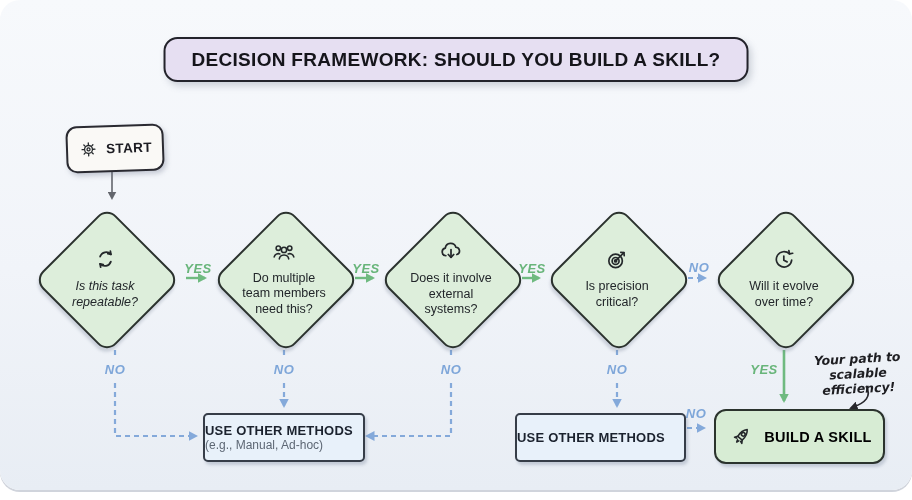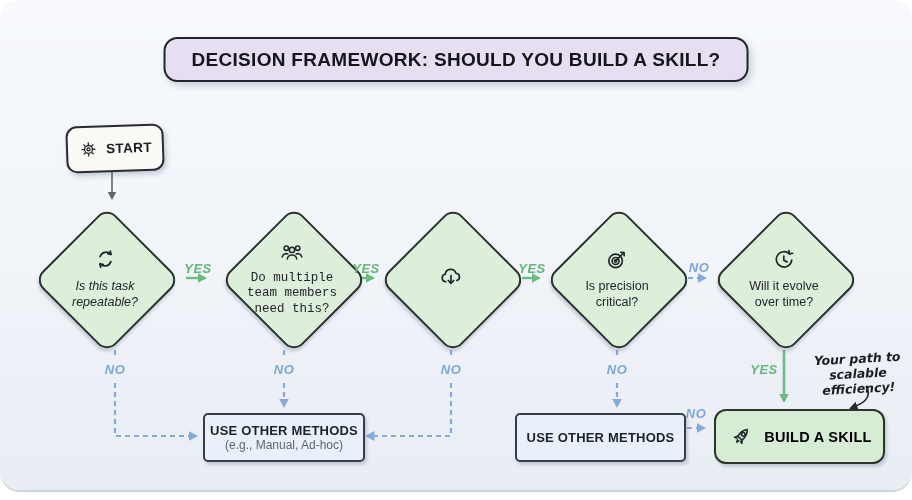--- a/index.html
+++ b/index.html
@@ -20,21 +20,21 @@
   .dwrap{position:absolute;width:140px;height:140px;}
   .dshape{position:absolute;left:20px;top:20px;width:100px;height:100px;
     background:#ddeedb;border:2.5px solid #2b322e;border-radius:13px;
     transform:rotate(45deg);box-shadow:2px 3px 3px rgba(110,122,145,.28);}
   .d-inner{position:absolute;inset:0;display:flex;flex-direction:column;
     align-items:center;justify-content:center;gap:4px;text-align:center;}
   .q{font-size:12.5px;line-height:1.25;color:#22262a;white-space:pre-line;font-weight:500;}
   .lbl{position:absolute;transform:translateX(-50%);font-size:13px;font-weight:800;letter-spacing:.5px;font-style:italic;}
   .lbl.yes{color:#68b57a;}
   .lbl.no{color:#7ea6d9;}
-  .obox{position:absolute;display:flex;flex-direction:column;align-items:center;justify-content:center;
+  .obox{position:absolute;display:flex;flex-direction:column;align-items:flex-start;justify-content:center;
     background:#e8f1fa;border:2.5px solid #363d48;border-radius:5px;
     box-shadow:2px 3px 3px rgba(110,122,145,.30);}
   .obox .t{font-size:13px;font-weight:800;color:#1b222e;letter-spacing:.2px;}
   .obox .s{font-size:12px;color:#5d6774;margin-top:0;}
   .build-box{position:absolute;left:714px;top:409px;width:167px;height:51px;
     background:#d7ecd4;border:2.5px solid #2b332d;border-radius:12px;
     display:flex;align-items:center;justify-content:center;gap:9px;
     box-shadow:2px 3px 3px rgba(110,122,145,.30);}
   .build-box span{font-size:14.5px;font-weight:800;color:#000000;letter-spacing:.3px;}
   .ann{position:absolute;left:799px;top:351px;width:118px;text-align:center;
@@ -103,21 +103,21 @@
           <path d="M10.3 12.3 A6.8 6.8 0 0 1 21.8 9.9"></path>
             <polyline points="18.4,9.2 21.8,9.9 21.2,6.5"></polyline>
           <path d="M21.7 17.7 A6.8 6.8 0 0 1 10.2 20.1"></path>
             <polyline points="13.6,20.8 10.2,20.1 10.8,23.5"></polyline>
         </svg>
         <div class="q">Is this task
 repeatable?</div>
       </div>
     </div>
 
-    <div class="dwrap" style="left:222px;top:208px;font-family:Liberation Mono, monospace;">
+    <div class="dwrap" style="left:214px;top:208px;">
       <div class="dshape"></div>
       <div class="d-inner">
         <svg class="icon" width="34" height="28" viewBox="0 0 32 32" fill="none" stroke="#24282b" stroke-width="1.8" stroke-linecap="round" stroke-linejoin="round">
           <circle cx="9.5" cy="10.5" r="2.5"></circle>
             <circle cx="22.5" cy="10.5" r="2.5"></circle>
             <circle cx="16" cy="12.5" r="3"></circle>
           <path d="M4.8 20.5 a4.8 4.8 0 0 1 6.4 -3.4"></path>
             <path d="M20.8 17.1 a4.8 4.8 0 0 1 6.4 3.4"></path>
           <path d="M10.6 22.8 a5.5 5.5 0 0 1 10.8 0"></path>
         </svg>
@@ -128,20 +128,23 @@
     </div>
 
     <div class="dwrap" style="left:381px;top:208px;">
       <div class="dshape"></div>
       <div class="d-inner">
         <svg class="icon" width="34" height="29" viewBox="0 0 32 32" fill="none" stroke="#24282b" stroke-width="1.9" stroke-linecap="round" stroke-linejoin="round">
           <path d="M10.4 19.6 a4.3 4.3 0 0 1 -0.7 -8.5 a6 6 0 0 1 11.7 -0.9 a4.1 4.1 0 0 1 1.1 8.0"></path>
           <path d="M16 12.8 V21"></path>
             <polyline points="13,18.2 16,21.3 19,18.2"></polyline>
         </svg>
+        <div class="q">Does it involve
+external
+systems?</div>
       </div>
     </div>
 
     <div class="dwrap" style="left:547px;top:208px;">
       <div class="dshape"></div>
       <div class="d-inner">
         <svg class="icon" width="32" height="30" viewBox="0 0 32 32" fill="none" stroke="#24282b" stroke-width="1.8" stroke-linecap="round" stroke-linejoin="round">
           <circle cx="14.5" cy="17" r="7.2"></circle>
             <circle cx="14.5" cy="17" r="3.7"></circle>
           <circle cx="14.5" cy="17" r="1.1" fill="#24282b"></circle>

